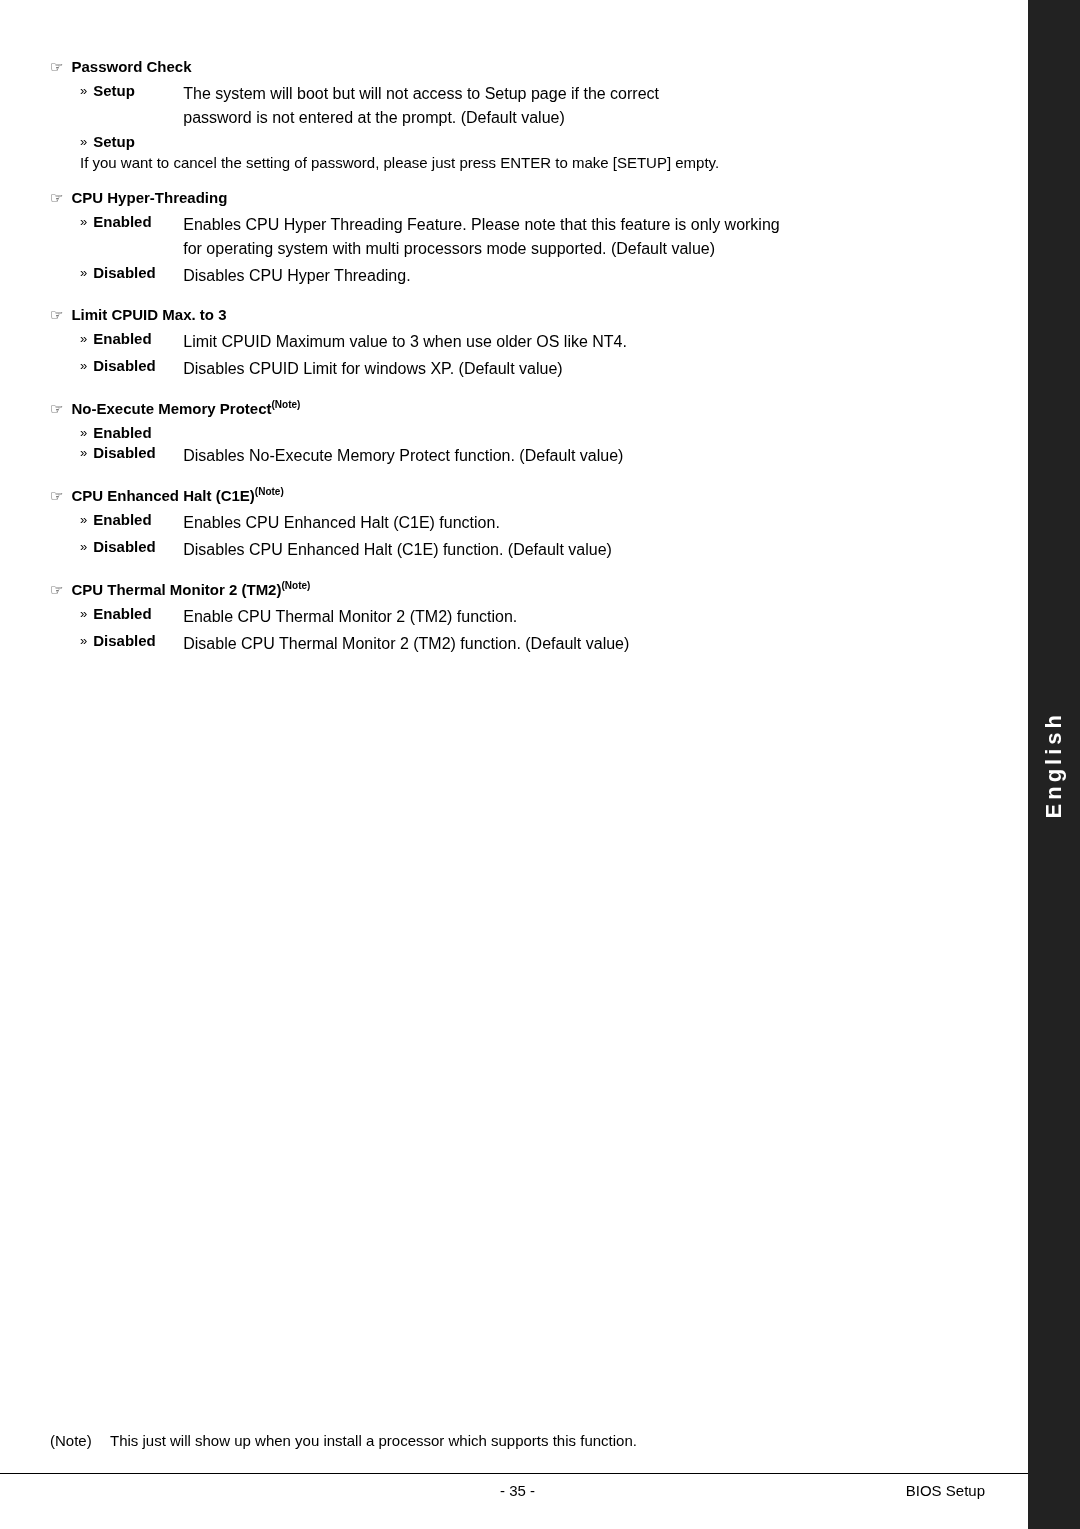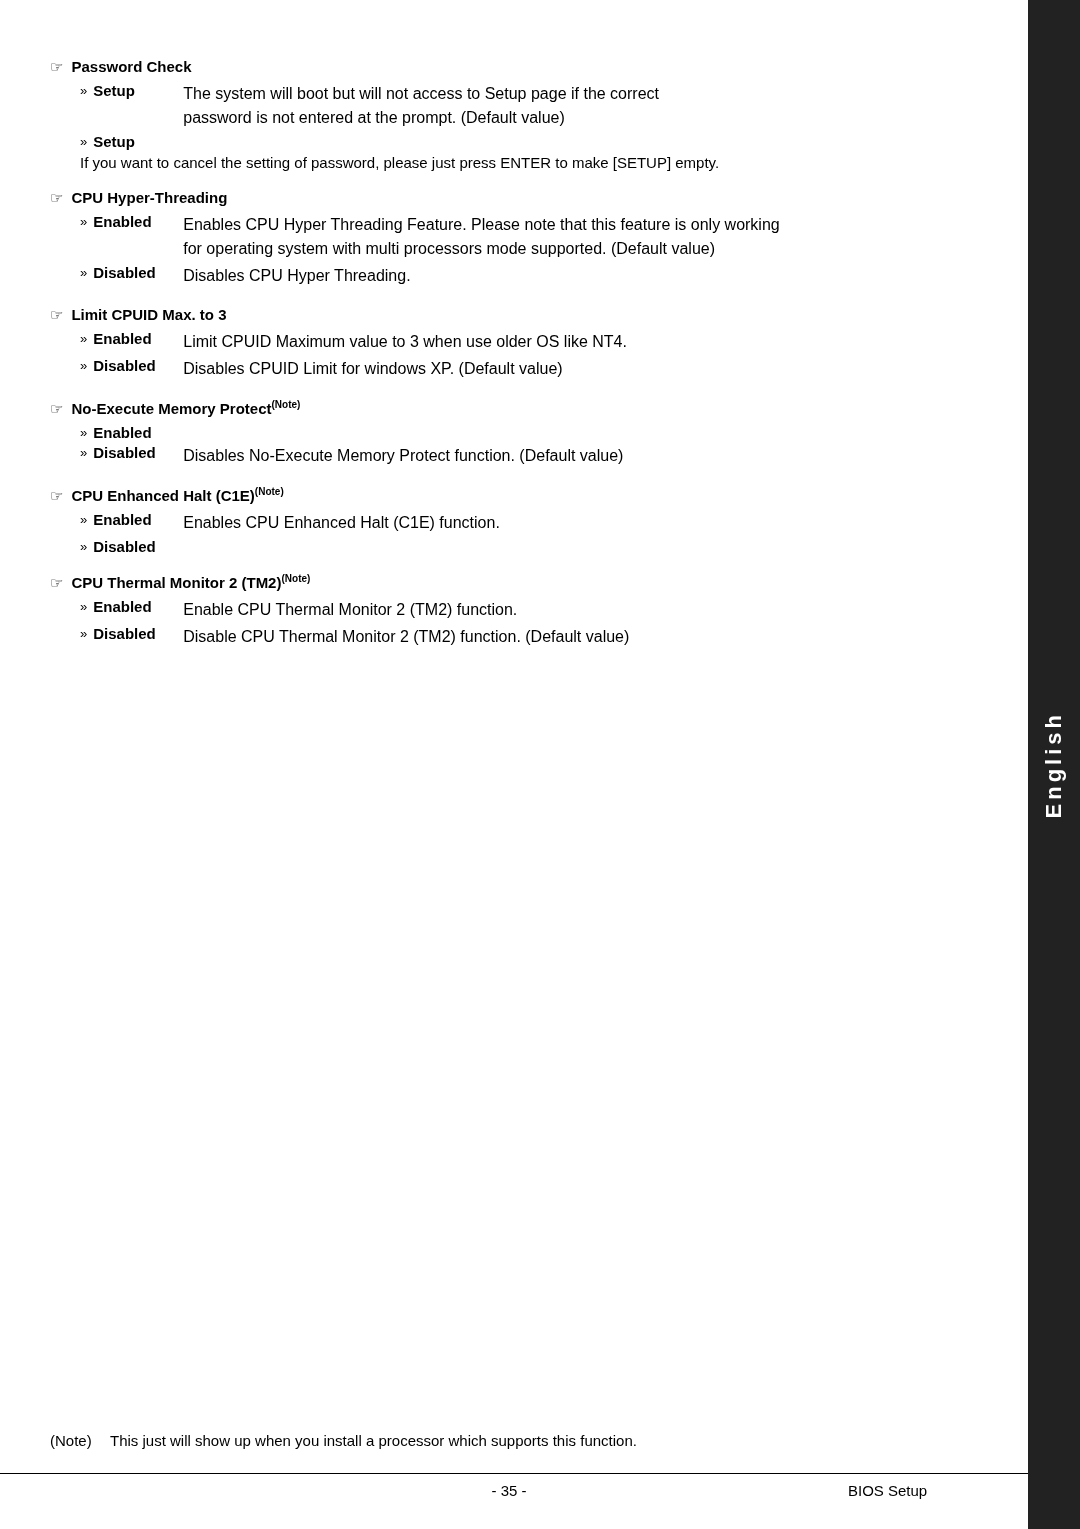--- a/index.html
+++ b/index.html
@@ -107,34 +107,34 @@
 
     
     .footer {
       position: absolute;
       bottom: 30px;
       left: 0;
       right: 52px;
       display: flex;
       flex-direction: row;
       align-items: center;
-      padding: 8px 60px 0 50px;
+      padding: 8px 43px 0 50px;
       border-top: 1px solid #000;
     }
 
     .footer-page {
       flex: 1;
       text-align: center;
       font-size: 15px;
     }
 
     .footer-right {
       font-size: 15px;
       min-width: 120px;
-      text-align: left;
+      text-align: right;
     }
 
     .footer-left {
       min-width: 120px;
       font-size: 15px;
     }
 
     
     .bottom-note {
       position: absolute;
@@ -248,20 +248,21 @@
 
       <div class="item-row">
         <span class="arrow-icon">»</span>
         <span class="item-label">Enabled</span>
         <span class="item-desc">Enables CPU Enhanced Halt (C1E) function.</span>
       </div>
 
       <div class="item-row">
         <span class="arrow-icon">»</span>
         <span class="item-label">Disabled</span>
+        <span class="item-desc">Disables CPU Enhanced Halt (C1E) function. (Default value)</span>
       </div>
     </div>
 
     <div>
       <div class="section-heading">
         <span class="cursor-icon">☞</span>
         <span class="section-title">CPU Thermal Monitor 2 (TM2)<sup>(Note)</sup></span>
       </div>
 
       <div class="item-row">

